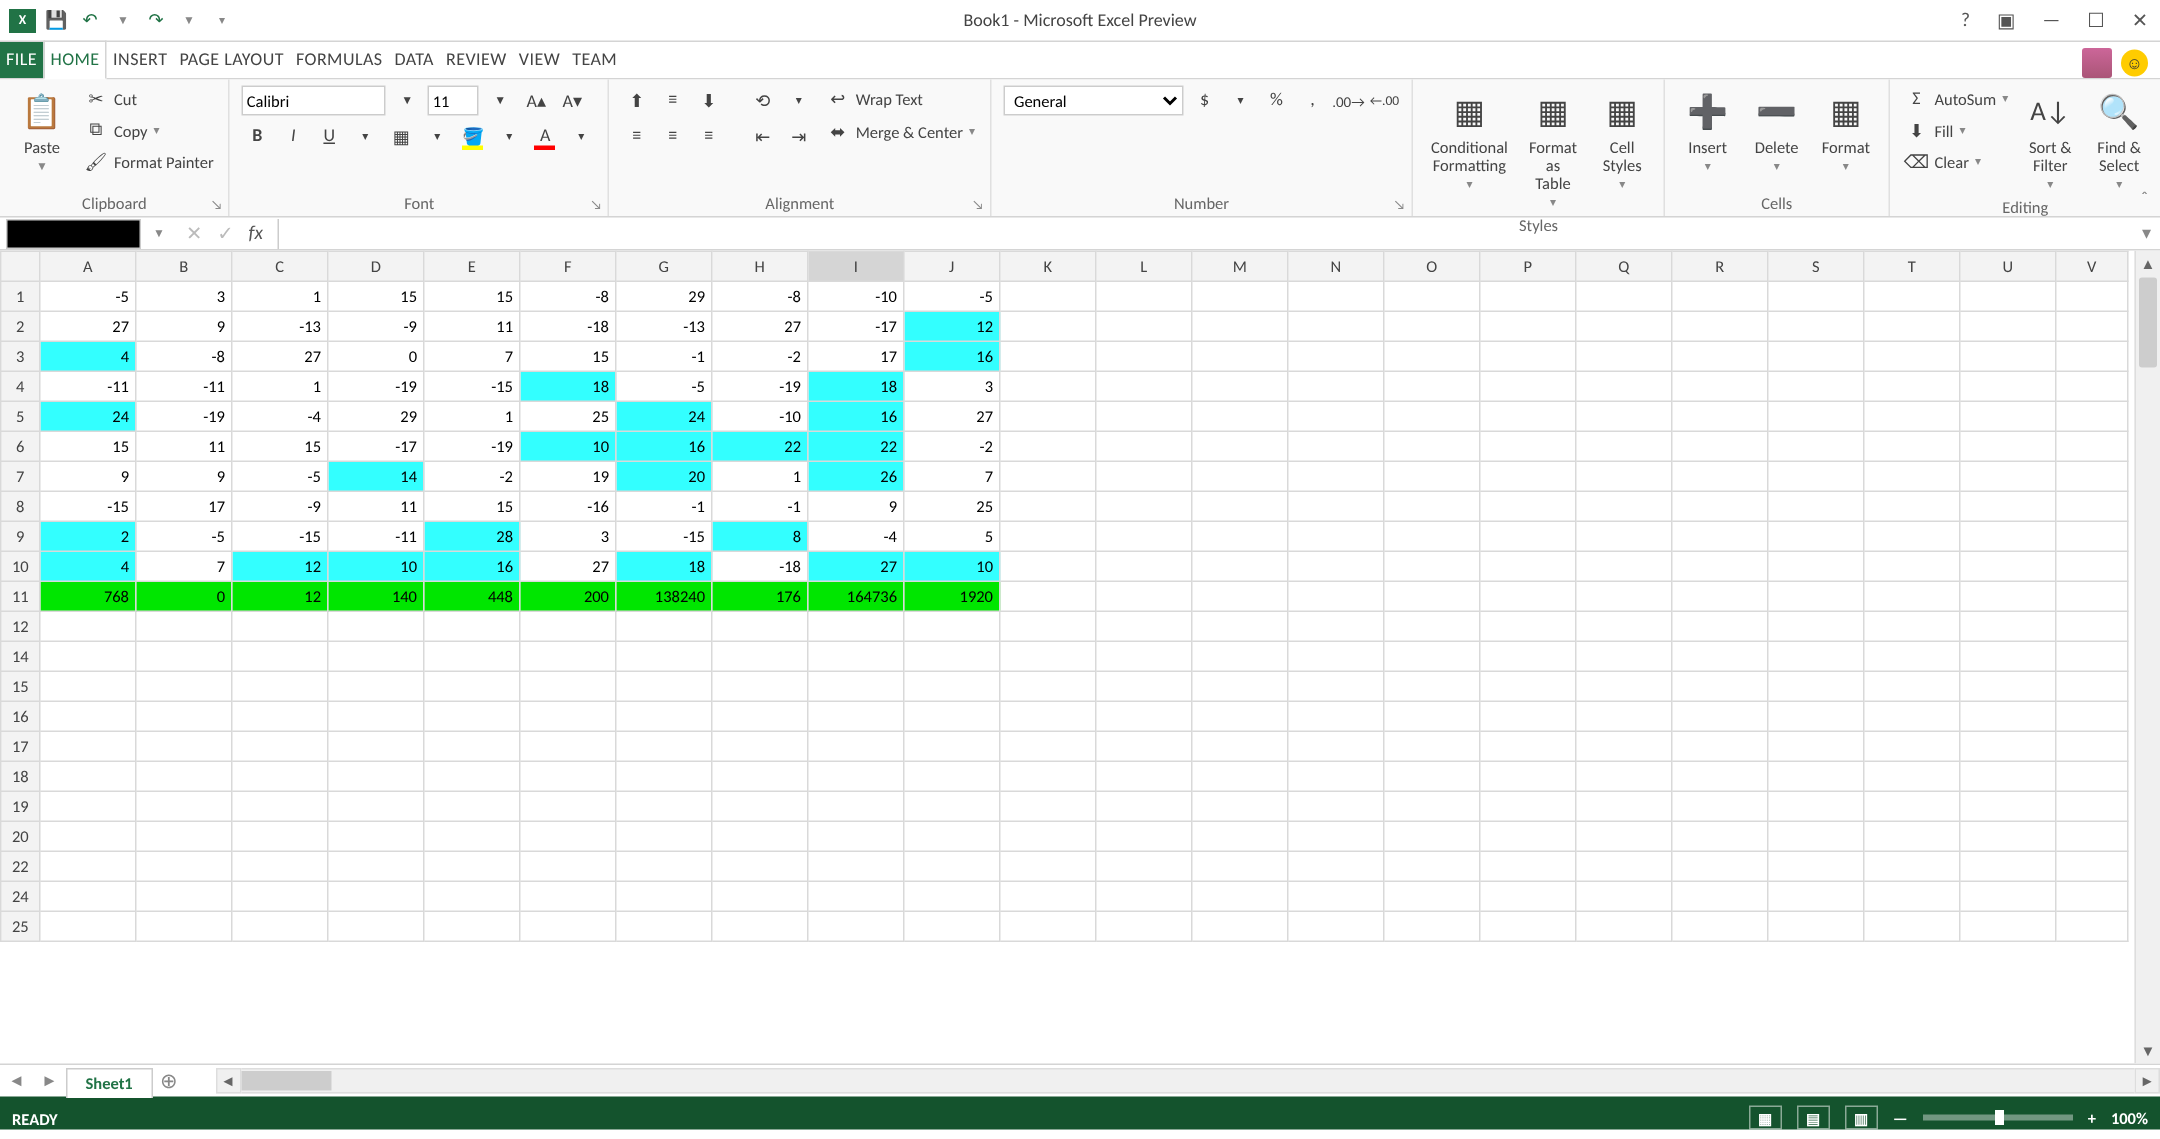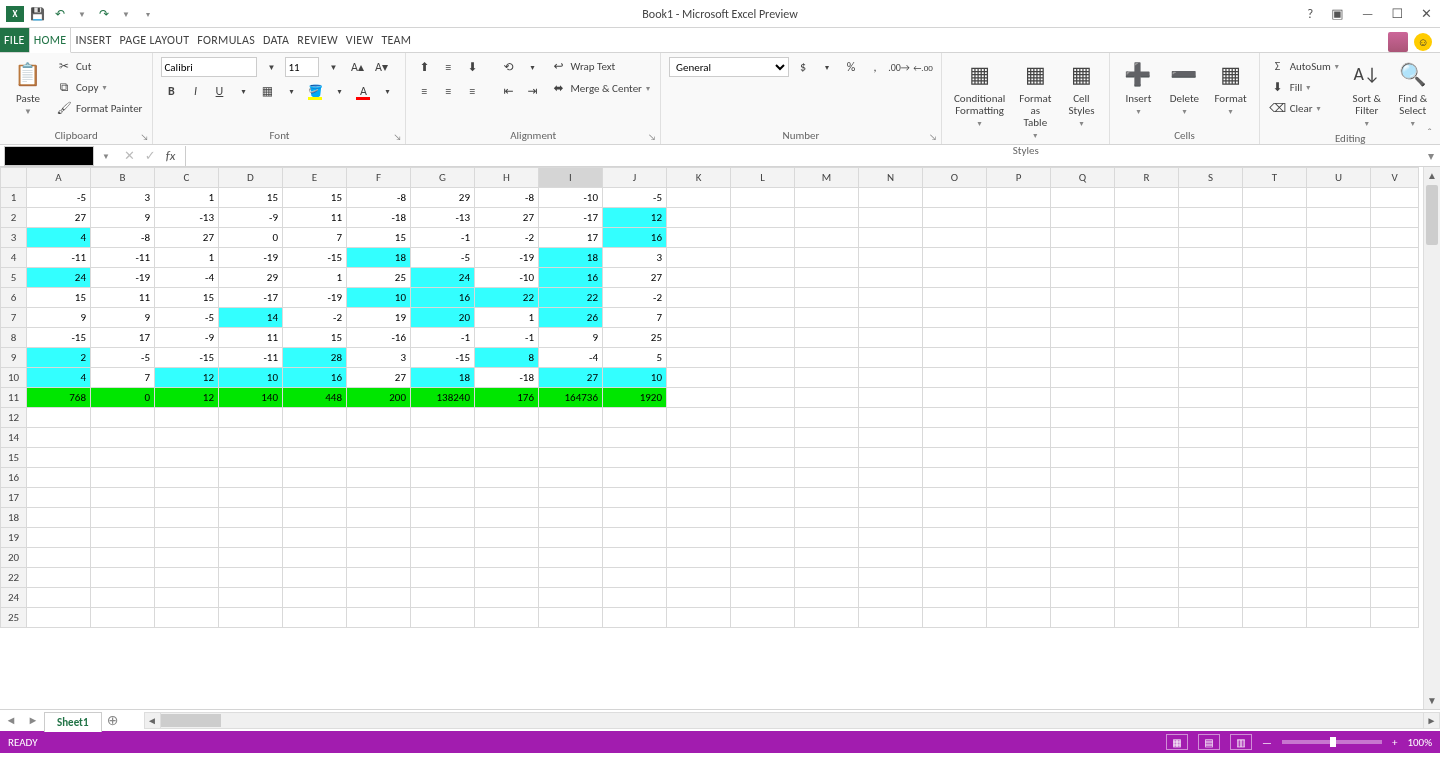--- a/index.html
+++ b/index.html
@@ -65,21 +65,21 @@
 .tabsbar{height:22px;display:flex;align-items:center;border-top:1px solid #d4d4d4;background:#fff;}
 .navbtn{width:22px;text-align:center;color:#888;cursor:pointer;font-size:11px;}
 .sheet-tab{padding:3px 12px;border:1px solid #ccc;border-bottom:none;background:#fff;font-size:11px;color:#217346;font-weight:bold;cursor:pointer;position:relative;top:1px;}
 .addsheet{width:22px;text-align:center;font-size:14px;color:#888;cursor:pointer;}
 .hscroll{flex:1;display:flex;align-items:center;justify-content:flex-end;gap:0;margin-left:20px;}
 .hsarrow{width:17px;height:17px;background:#f0f0f0;border:1px solid #ddd;text-align:center;font-size:10px;color:#666;cursor:pointer;line-height:15px;}
 .hstrack{flex:1;height:17px;background:#f0f0f0;border-top:1px solid #ddd;border-bottom:1px solid #ddd;position:relative;}
 .hsthumb{position:absolute;left:0;top:1px;bottom:1px;width:60px;background:#cdcdcd;cursor:pointer;}
 
 
-.status{height:22px;background:#a21caf;color:#fff;display:flex;align-items:center;font-size:11px;padding:0 8px;justify-content:space-between;}
+.status{height:22px;background:#14532d;color:#fff;display:flex;align-items:flex-end;font-size:11px;padding:0 8px;justify-content:space-between;font-weight:bold;}
 .status-right{display:flex;align-items:center;gap:10px;}
 .viewbtn{width:22px;height:16px;border:1px solid rgba(255,255,255,.5);display:flex;align-items:center;justify-content:center;cursor:pointer;font-size:10px;}
 .zoomslider{width:100px;height:4px;background:rgba(255,255,255,.4);position:relative;}
 .zoomslider .zthumb{position:absolute;left:48px;top:-3px;width:6px;height:10px;background:#fff;cursor:pointer;}
 </style>
 </head>
 <body>
 
 <div class="titlebar">
   <div class="qat">

